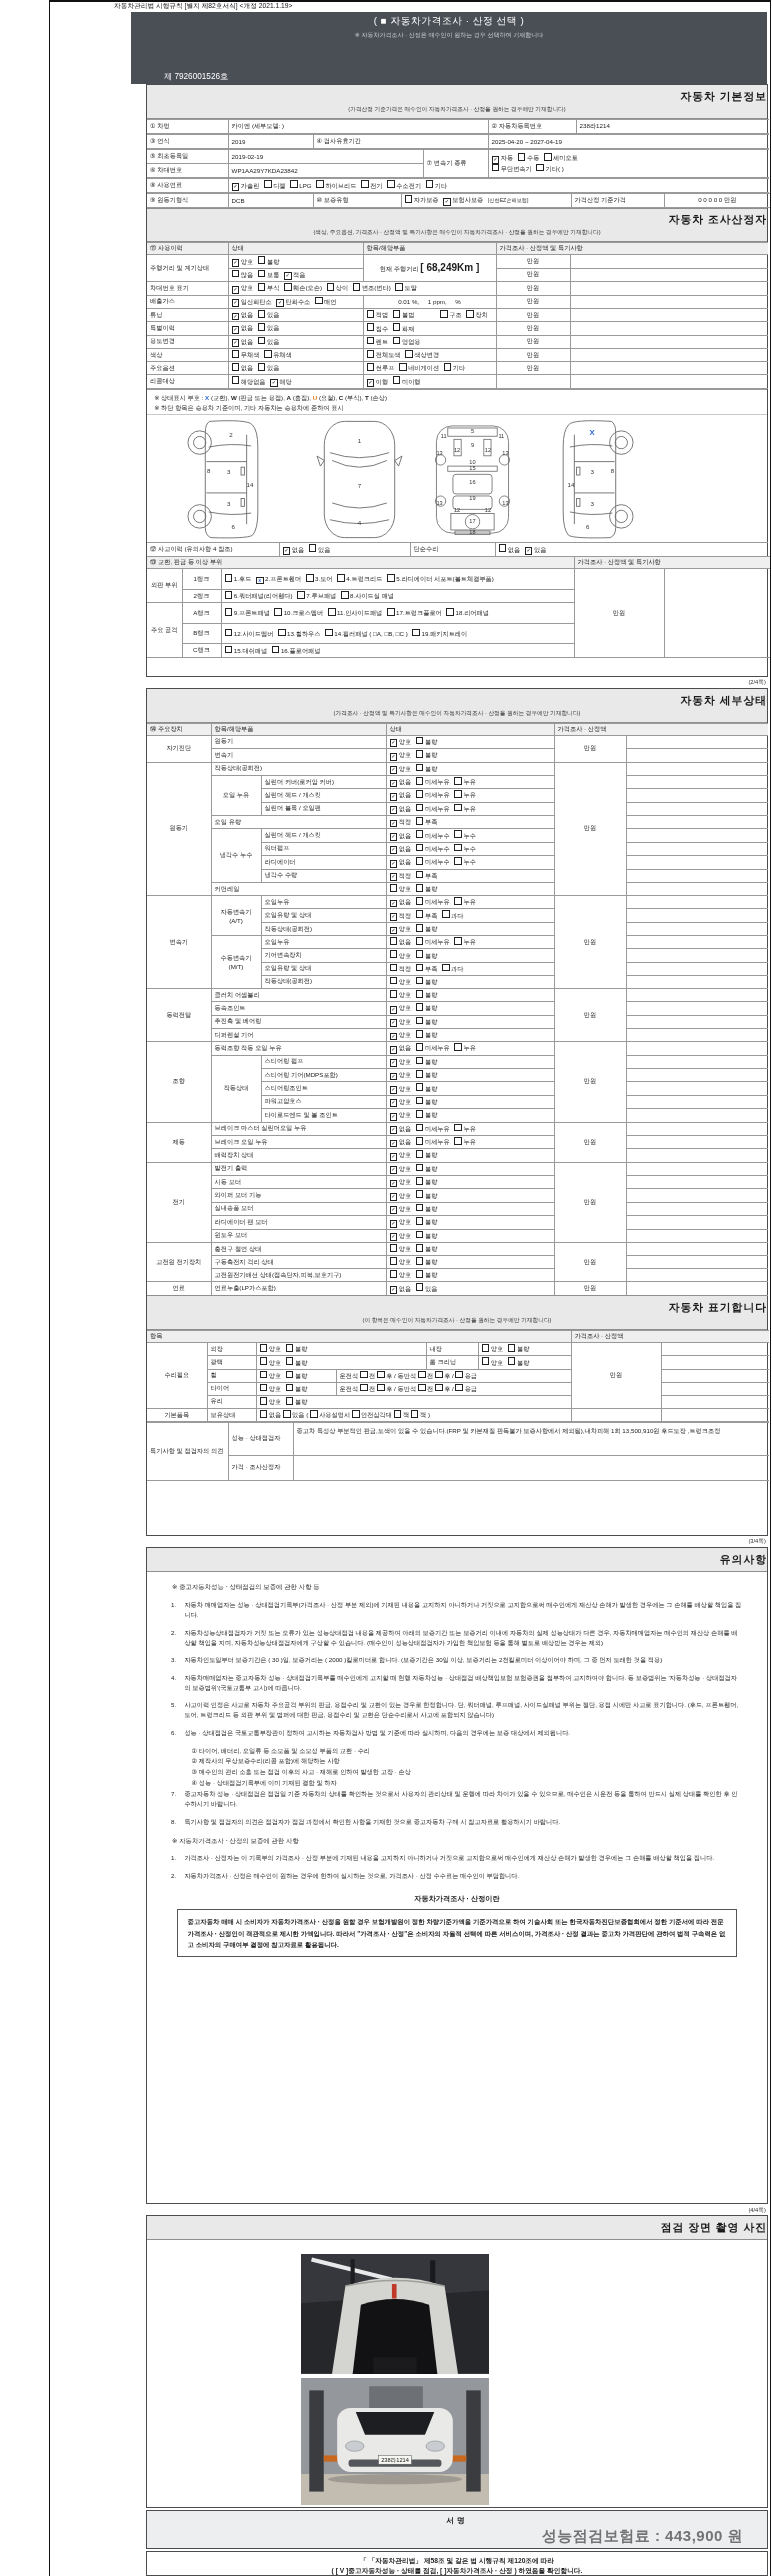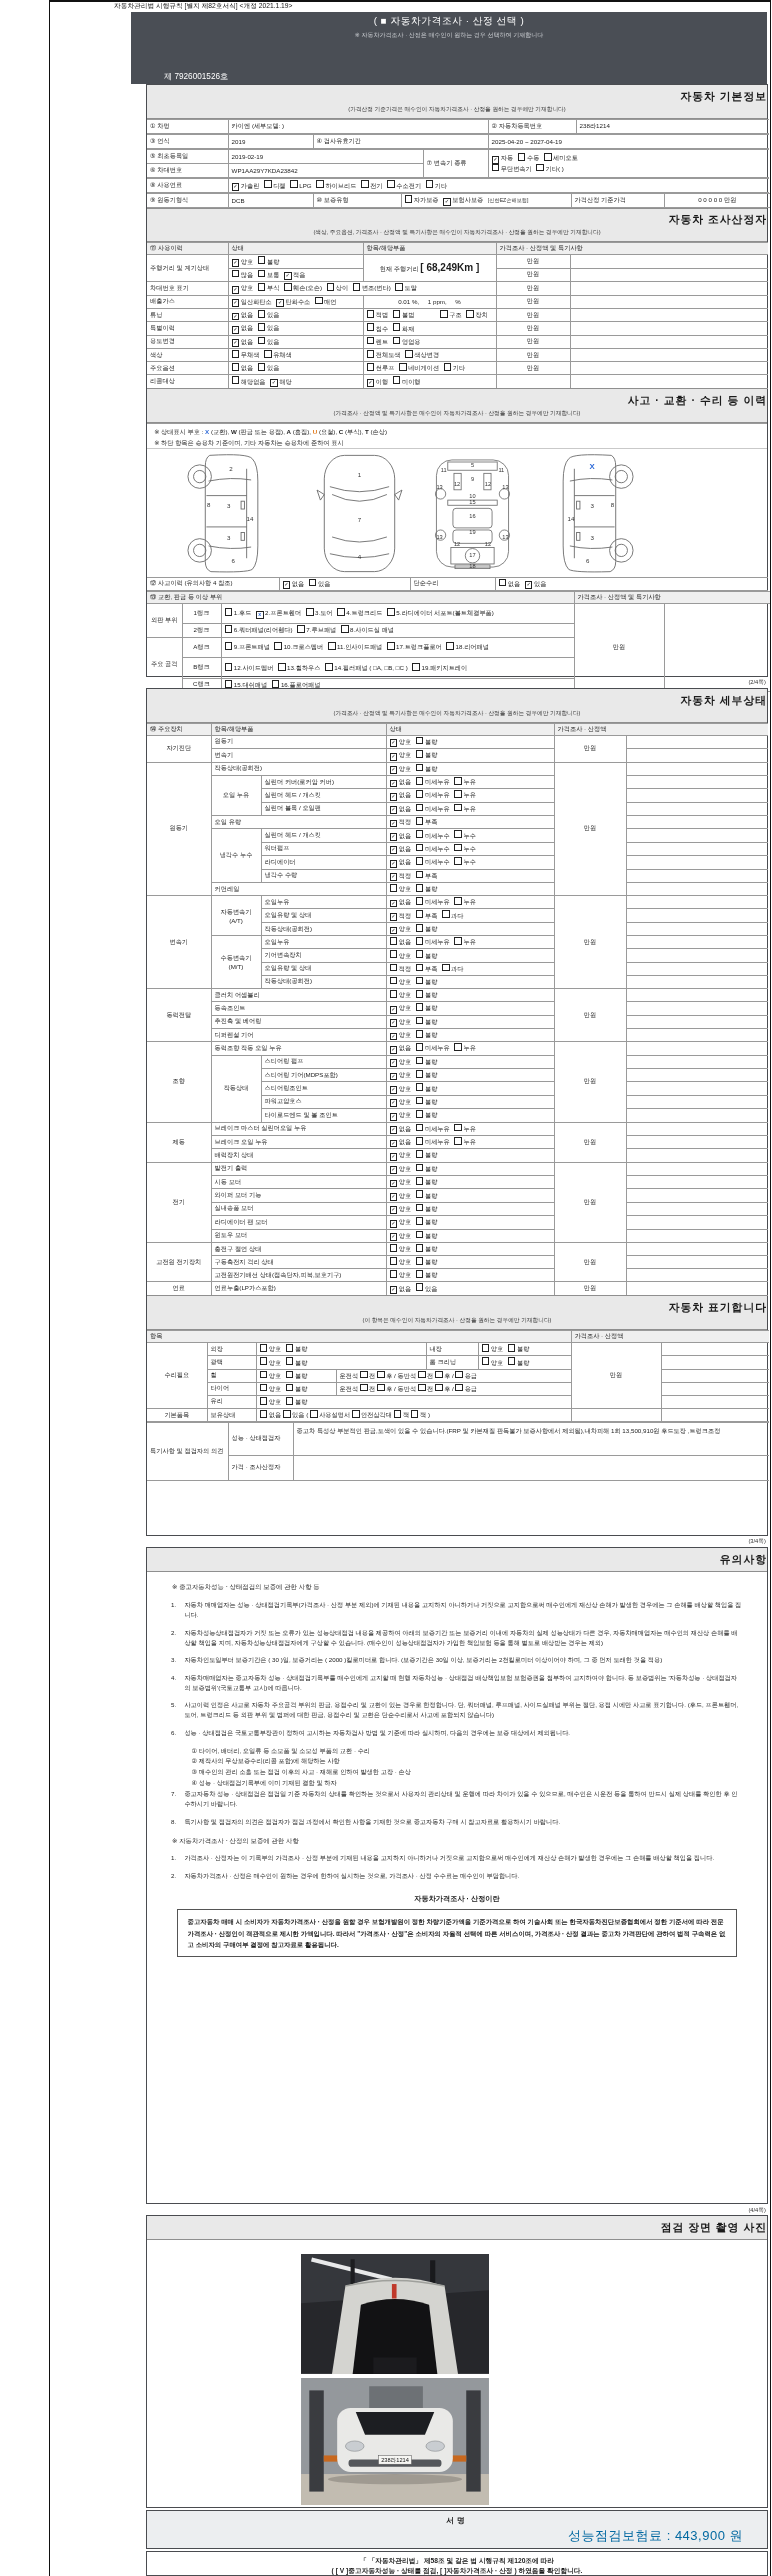--- a/index.html
+++ b/index.html
@@ -47,21 +47,21 @@
   .nbody{padding:7.2px 24px 5.2px 24px;}
   .nintro{font-size:6.4px;margin:4.1px 0 8.2px 1px;}
   .nitem{font-size:6.2px;line-height:1.6;margin:0 0 7.7px 0;display:flex;}
   .nitem .nn{width:13.4px;flex:none;}
   .nsub{font-size:6.2px;line-height:1.6;margin:1px 0 1px 20.6px;}
   .nsubtitle{font-size:6.4px;margin:10.3px 0 7.2px 1px;}
   .ndeft{text-align:center;font-size:7.2px;font-weight:bold;margin:13.4px 0 5.2px 0;}
   .ndefbox{border:0.8px solid #555;margin:0 6.2px;padding:6.2px 9.3px;font-size:6.4px;line-height:1.75;font-weight:bold;color:#222;}
   .photowrap{position:absolute;left:154px;}
   .sign-title{text-align:center;font-size:7.7px;font-weight:bold;padding-top:4.6px;letter-spacing:3.1px;}
-  .fee{position:absolute;right:24px;top:15.5px;font-size:13px;font-weight:normal;color:#0369a1;letter-spacing:0.5px;}
+  .fee{position:absolute;right:24px;top:15.5px;font-size:15px;font-weight:bold;color:#737373;letter-spacing:0.5px;}
   .footline{text-align:center;font-size:6.7px;font-weight:bold;line-height:1.6;}
 </style>
 </head>
 <body>
 
 <div id="doc">
 
   <div class="frame" style="left:49px;top:0;width:722px;height:1.5px"></div>
   <div class="frame" style="left:49px;top:0;width:1px;height:2576px"></div>
   <div class="frame" style="left:770px;top:0;width:1px;height:2576px"></div>
@@ -253,24 +253,20 @@
       <tr style="height:12.4px">
         <td>리콜대상</td>
         <td><span class="opt"><span class="cb"></span><span>해당없음</span></span><span class="opt"><span class="cb">✓</span><span>해당</span></span></td>
         <td><span class="opt"><span class="cb">✓</span><span>이행</span></span><span class="opt"><span class="cb"></span><span>미이행</span></span></td>
         <td></td>
         <td></td>
       </tr>
     </tbody>
       </table>
 
-    <div class="sechead" style="border-top:0.5px solid #8f8f8f;margin-top:-0.5px">
-      <div class="st">사고 · 교환 · 수리 등 이력</div>
-      <div class="sn">(가격조사 · 산정액 및 특기사항은 매수인이 자동차가격조사 · 산정을 원하는 경우에만 기재합니다)</div>
-    </div>
 
     <div class="legend">
       <div id="legend-line"><span>※ 상태표시 부호 : </span><span class="lg-b">X</span><span> (교환),  </span><span class="lg-k">W</span><span> (판금 또는 용접),  </span><span class="lg-k">A</span><span> (흠집),  </span><span class="lg-o">U</span><span> (요철),  </span><span class="lg-k">C</span><span> (부식),  </span><span class="lg-k">T</span><span> (손상)</span></div>
       <div>※ 하단 항목은 승용차 기준이며, 기타 자동차는 승용차에 준하여 표시</div>
     </div>
 
     <div class="diagrams">
       <svg id="svg-side-l" viewBox="0 0 200 220" style="left:26px" width="116" height="123">
         <circle class="dg" cx="44" cy="44" r="21"></circle>
           <circle class="dg" cx="44" cy="44" r="11"></circle>

